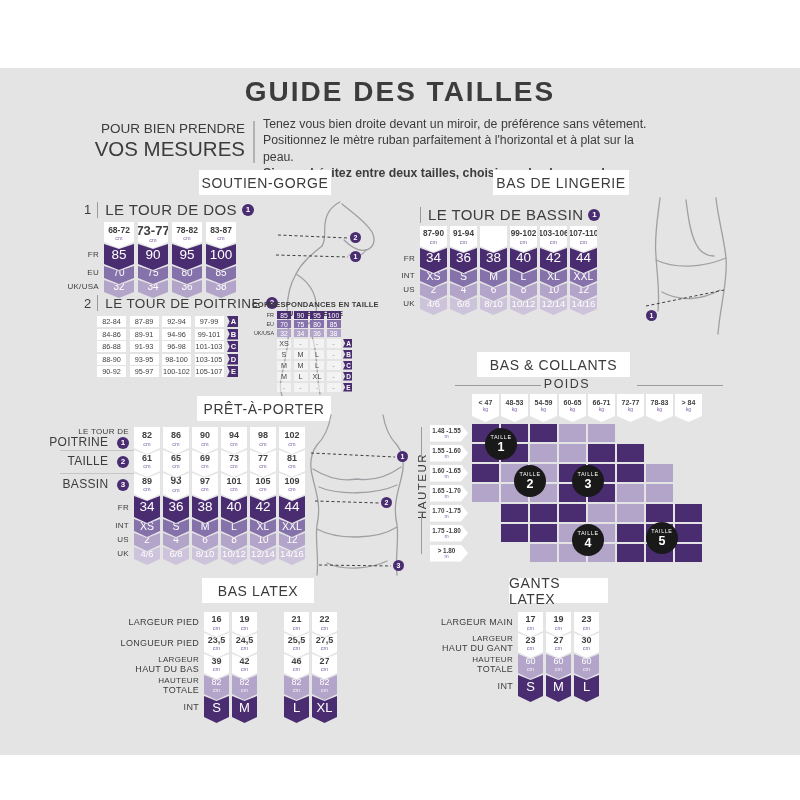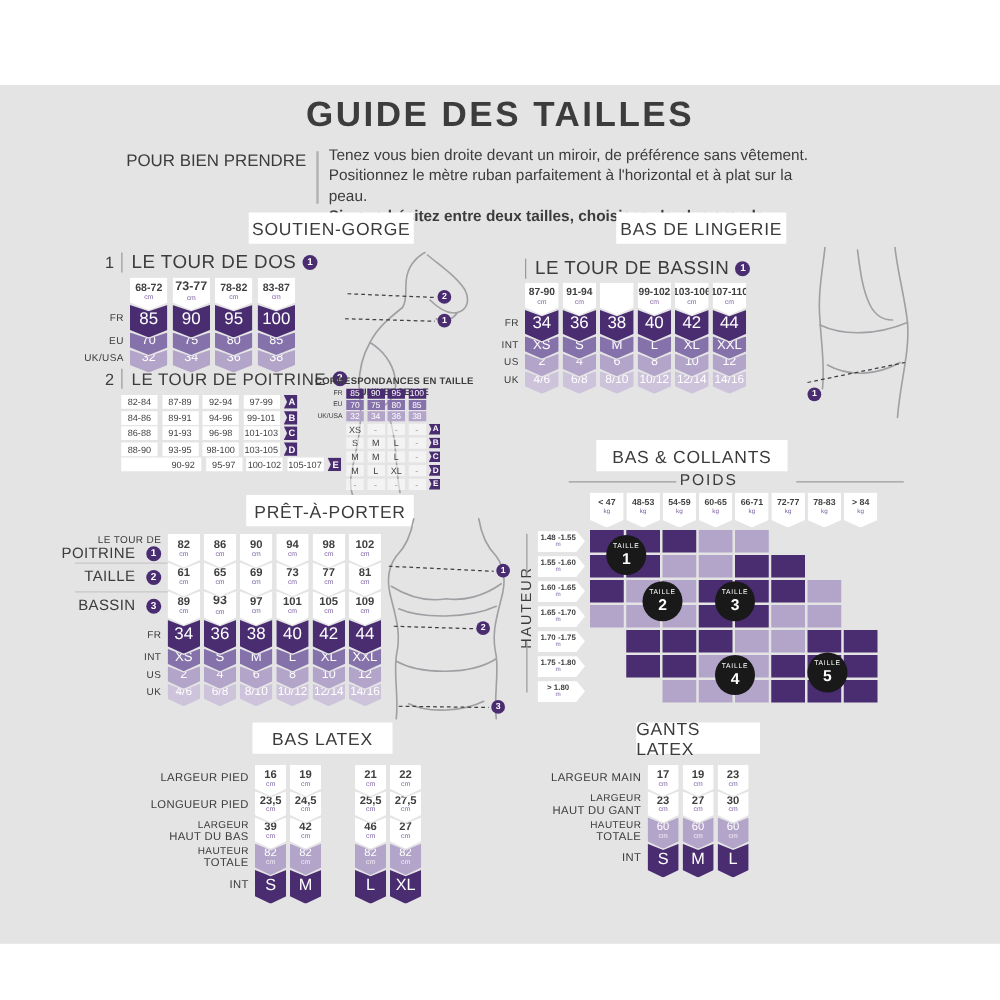--- a/index.html
+++ b/index.html
@@ -86,20 +86,21 @@
 </head>
 <body>
 
 <div id="page">
   <div id="panel" class="abs"></div>
 
   <div id="main-title" class="abs">GUIDE DES TAILLES</div>
 
   <div id="measure-label" class="abs">
     <div class="l1">POUR BIEN PRENDRE</div>
+    <div class="l2">VOS MESURES</div>
   </div>
   <div id="intro-divider" class="abs"></div>
   <div id="intro" class="abs">
     <div>Tenez vous bien droite devant un miroir, de préférence sans vêtement.</div>
     <div>Positionnez le mètre ruban parfaitement à l'horizontal et à plat sur la peau.</div>
     <div class="b">Si vous hésitez entre deux tailles, choisissez la plus grande.</div>
   </div>
 
   <div class="secbox abs" style="left:199px;top:170px;width:132px;height:25px;">SOUTIEN-GORGE</div>
   <div class="secbox abs" style="left:493px;top:170px;width:136px;height:25px;">BAS DE LINGERIE</div>
@@ -137,21 +138,21 @@
         </div>
         <div class="cell s-mid" style="height: 18px; margin-top: -4px; z-index: 2;">
           <span class="v" style="font-size:10px">70</span>
         </div>
         <div class="cell s-light" style="height: 18px; margin-top: -4px; z-index: 1;">
           <span class="v" style="font-size:10px">32</span>
         </div>
       </div>
       <div class="tcol" style="width: 30px; margin-right: 4px;">
         <div class="cell s-white cfirst" style="height: 26px; z-index: 4;">
-          <span class="v" style="font-size:10px">73-77</span>
+          <span class="v" style="font-size:13px">73-77</span>
           <span class="u up">cm</span>
         </div>
         <div class="cell s-dark" style="height: 26px; margin-top: -4px; z-index: 3;">
           <span class="v" style="font-size:13.5px">90</span>
         </div>
         <div class="cell s-mid" style="height: 18px; margin-top: -4px; z-index: 2;">
           <span class="v" style="font-size:10px">75</span>
         </div>
         <div class="cell s-light" style="height: 18px; margin-top: -4px; z-index: 1;">
           <span class="v" style="font-size:10px">34</span>
@@ -237,21 +238,21 @@
         <div class="tag" style="width: 11px; height: 11px; font-size: 7.5px;">C</div>
       </div>
       <div class="rrow" style="margin-bottom: 1.5px;">
         <div class="rcell" style="width: 29px; height: 11px; margin-right: 3.5px; font-size: 7.3px;">88-90</div>
         <div class="rcell" style="width: 29px; height: 11px; margin-right: 3.5px; font-size: 7.3px;">93-95</div>
         <div class="rcell" style="width: 29px; height: 11px; margin-right: 3.5px; font-size: 7.3px;">98-100</div>
         <div class="rcell" style="width: 29px; height: 11px; margin-right: 3.5px; font-size: 7.3px;">103-105</div>
         <div class="tag" style="width: 11px; height: 11px; font-size: 7.5px;">D</div>
       </div>
       <div class="rrow" style="margin-bottom: 1.5px;">
-        <div class="rcell" style="width: 29px; height: 11px; margin-right: 3.5px; font-size: 7.3px; padding-left: 35px;">90-92</div>
+        <div class="rcell" style="width: 29px; height: 11px; margin-right: 3.5px; font-size: 7.3px;">90-92</div>
         <div class="rcell" style="width: 29px; height: 11px; margin-right: 3.5px; font-size: 7.3px;">95-97</div>
         <div class="rcell" style="width: 29px; height: 11px; margin-right: 3.5px; font-size: 7.3px;">100-102</div>
         <div class="rcell" style="width: 29px; height: 11px; margin-right: 3.5px; font-size: 7.3px;">105-107</div>
         <div class="tag" style="width: 11px; height: 11px; font-size: 7.5px;">E</div>
       </div>
     </div>
 
   <div id="corr-title" class="abs">CORRESPONDANCES EN TAILLE UNIVERSELLE</div>
   <div class="abs" style="left:243px;top:311px;">
       <div class="crow" style="margin-bottom: 1px;">

